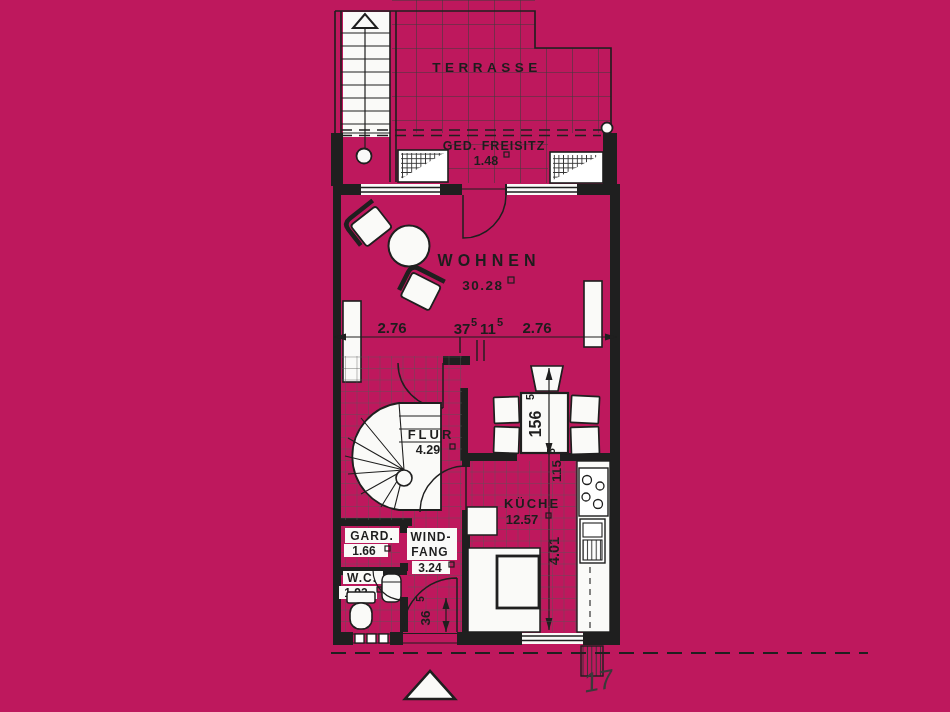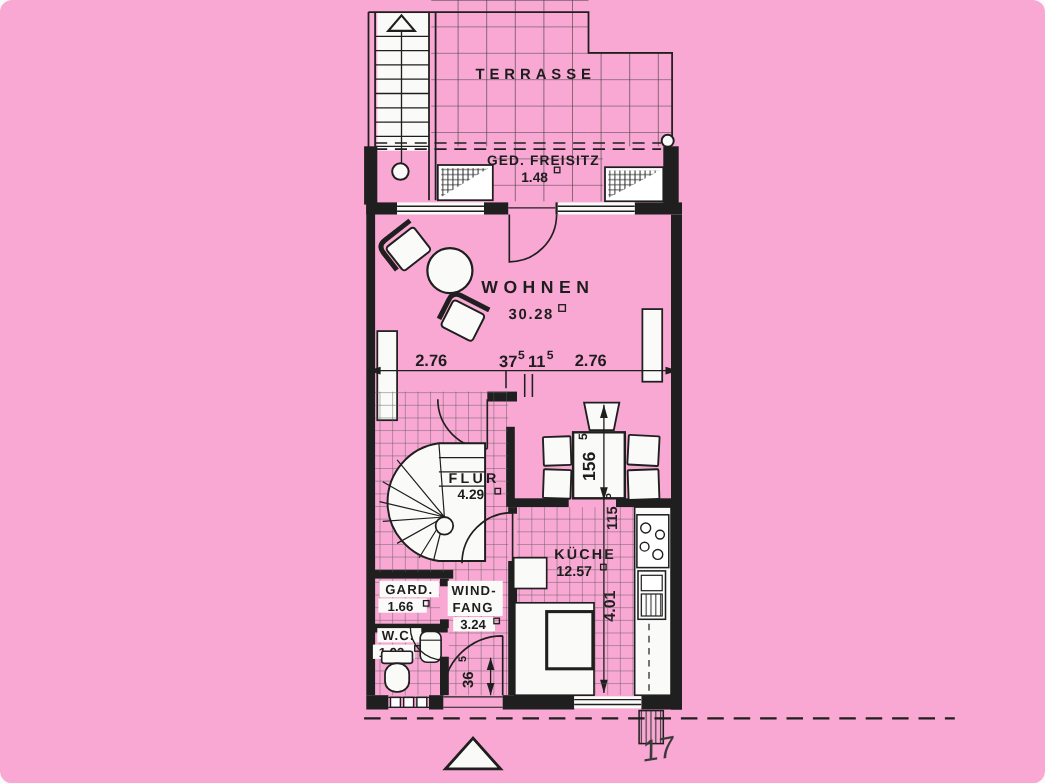--- a/index.html
+++ b/index.html
@@ -1,17 +1,17 @@
 <!DOCTYPE html>
 <html><head>
 <meta charset="utf-8">
 <style>
   html,body{margin:0;padding:0;background:#fafaf8;}
-  .page{position:relative;width:950px;height:712px;background:#f9a8d4;overflow:hidden;
-        font-family:"Liberation Sans",sans-serif;border-radius:11px;}
+  .page{position:relative;width:950px;height:712px;background:#be185d;overflow:hidden;
+        font-family:"Liberation Sans",sans-serif;}
   svg{position:absolute;left:0;top:0;}
   svg text{font-family:"Liberation Sans",sans-serif;fill:#1d1d1d;font-weight:bold;}
   .hand{font-style:italic;font-weight:normal;fill:#3a3a3a;}
 </style>
 </head>
 <body>
 
 <div class="page">
 <svg width="950" height="712" viewBox="0 0 950 712">
   <defs>

